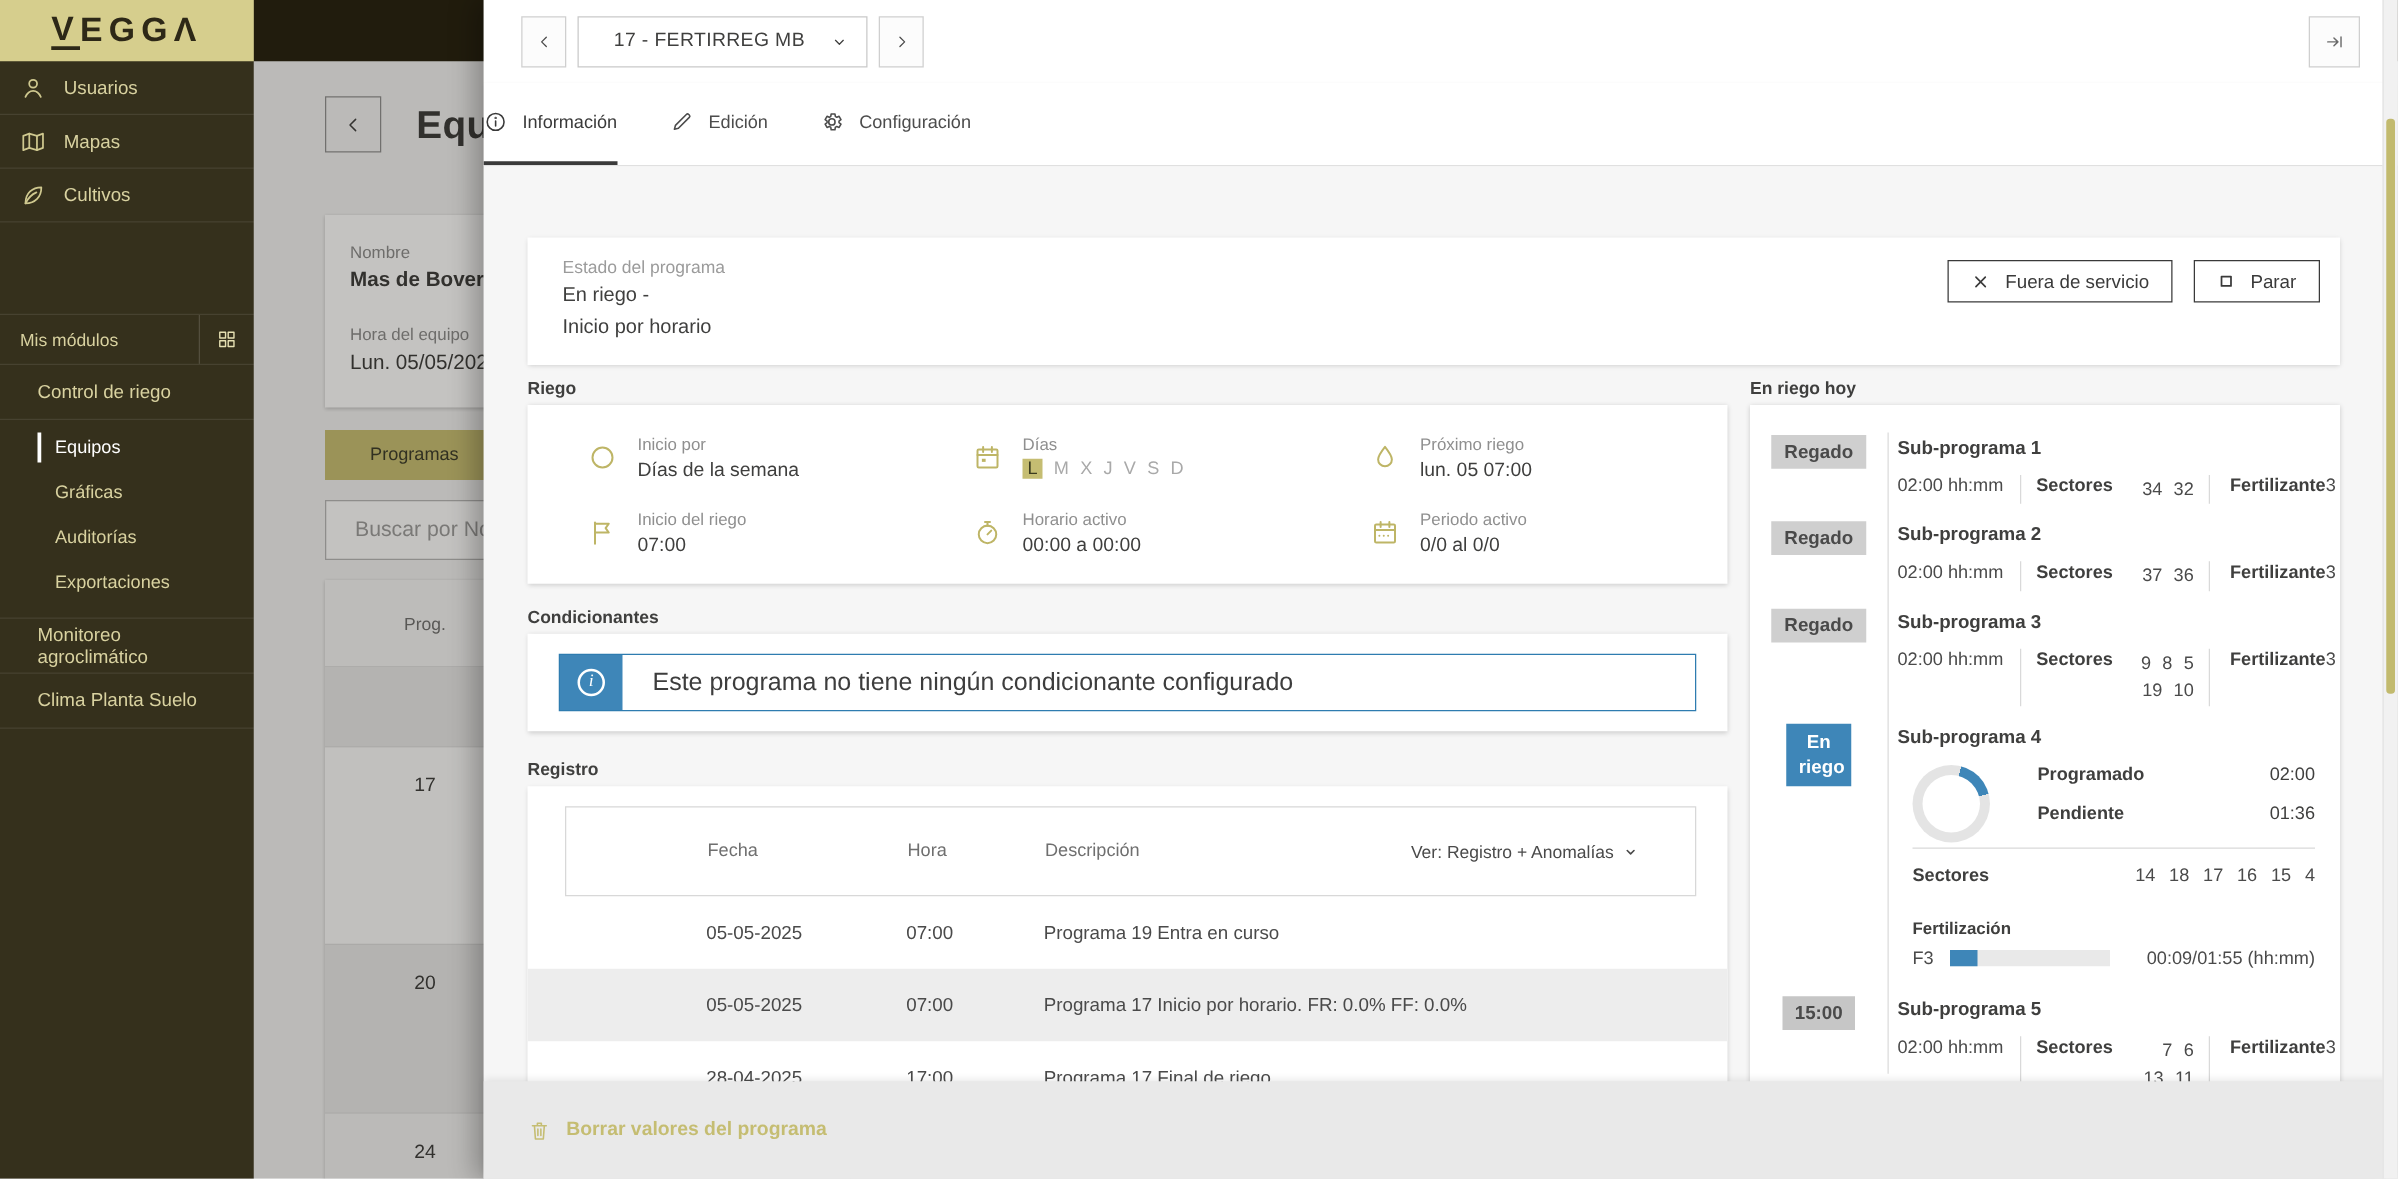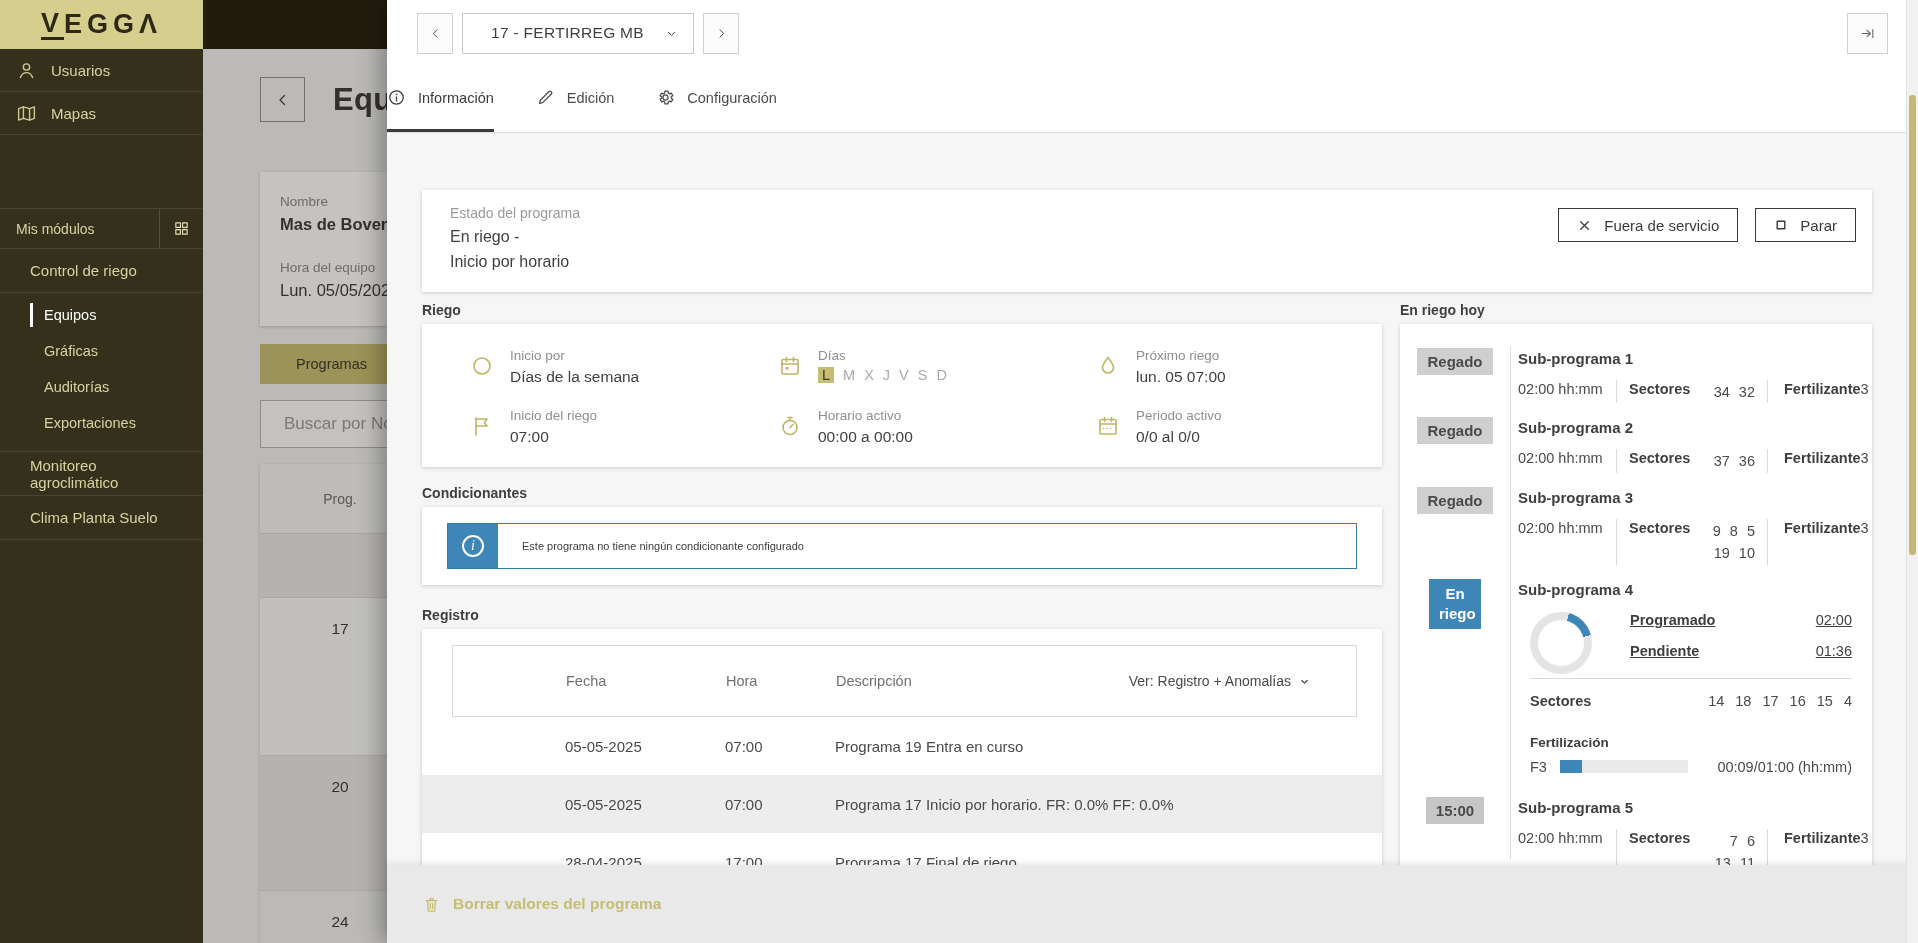--- a/index.html
+++ b/index.html
@@ -104,21 +104,21 @@
   .days { display:flex; gap:9px; margin-top:4px; font-size:14.5px; color:#a9a9a9; }
   .day.active { background:#c5bd72; color:#3b3b1f; padding:0 4px; }
 
   .cond-h { margin-top:18px; }
   .cond-card { margin-top:6px; height:78px; padding:16px 25px 0 25px; }
   .cond-banner { height:46px; border:1px solid #2e7cb0; display:flex; align-items:stretch; background:#fff; }
   .cond-blue { width:50px; background:#3e86b8; display:flex; align-items:center; justify-content:center; }
   .round-i { width:22px; height:22px; border:2px solid #fff; border-radius:50%; color:#fff;
              font-family:"Liberation Serif", serif; font-style:italic; font-size:14px;
              display:flex; align-items:center; justify-content:center; }
-  .cond-msg { display:flex; align-items:center; padding-left:24px; font-size:11px; color:#3d3d3d; }
+  .cond-msg { display:flex; align-items:center; padding-left:24px; font-size:20px; color:#3d3d3d; }
 
   .reg-h { margin-top:22px; }
   .reg-card { margin-top:6px; height:251px; padding-top:16px; overflow:hidden; }
   .reg-thead { margin:0 25px 0 30px; height:72px; border:1px solid #d8d8d8; display:flex; align-items:center;
                font-size:14.5px; color:#6f6f6f; padding-left:113px; }
   .reg-thead .cf { width:160px; } .reg-thead .ch { width:110px; }
   .reg-filter { margin-left:auto; margin-right:45px; display:flex; align-items:center; gap:7px;
                 color:#4a4a4a; font-size:14px; cursor:pointer; }
   .reg-row { height:58px; display:flex; align-items:center; padding-left:143px; font-size:15px; color:#4a4a4a; }
   .reg-row.alt { background:#ededed; }
@@ -140,21 +140,21 @@
               border-left:1px solid #d9d9d9; border-right:1px solid #d9d9d9; }
   .seg-sect .sl { font-weight:600; color:#3f3f3e; }
   .snums { text-align:right; line-height:1.55; word-spacing:5px; }
   .seg-fert { flex:1; display:flex; justify-content:space-between; padding-left:16px; padding-top:1px; }
   .seg-fert .fl { font-weight:600; color:#3f3f3e; }
 
   .sub4-body { display:flex; margin-top:14px; }
   .donut { width:62px; height:62px; border-radius:50%; position:relative; flex:0 0 auto; margin-left:12px;
            background:conic-gradient(from 15deg, #3e86b8 0deg 60deg, #e4e4e4 60deg 360deg); }
   .donut::after { content:""; position:absolute; inset:8px; background:#fff; border-radius:50%; }
-  .sub4-rows { flex:1; margin-left:38px; font-size:14.5px;text-decoration:underline; }
+  .sub4-rows { flex:1; margin-left:38px; font-size:14.5px; }
   .jrow { display:flex; justify-content:space-between; margin-bottom:15px; }
   .jrow .k { font-weight:600; color:#3f3f3e; }
   .sub4-hr { border:none; border-top:1px solid #d9d9d9; margin:4px 0 14px 12px; }
   .sect-row { display:flex; justify-content:space-between; padding-left:12px; font-size:14.5px; }
   .sect-row .k { font-weight:600; color:#3f3f3e; }
   .sect-row .v { word-spacing:7px; color:#4a4a4a; }
   .fert-block { margin:26px 0 0 12px; }
   .fert-t { font-size:13.5px; font-weight:600; color:#3f3f3e; }
   .fert-row { display:flex; align-items:center; margin-top:9px; font-size:14.5px; color:#4a4a4a; }
   .fert-row .fn { width:30px; }
@@ -191,20 +191,29 @@
     <span>Usuarios</span>
   </div>
   <div class="nav-item">
     <span class="icw">
         <svg class="ic" viewBox="0 0 24 24">
           <path d="M3 6.5l5.5-2 7 2L21 4.5v13l-5.5 2-7-2-5.5 2z"></path>
           <path d="M8.5 4.5v13M15.5 6.5v13"></path>
         </svg>
       </span>
     <span>Mapas</span>
+  </div>
+  <div class="nav-item">
+    <span class="icw">
+        <svg class="ic" viewBox="0 0 24 24">
+          <path d="M5 19C5 9.5 11.5 4.5 19.5 4.5 19.5 13 14 19 5 19z"></path>
+          <path d="M5 19c2.8-5.5 6.5-8.5 10-10"></path>
+        </svg>
+      </span>
+    <span>Cultivos</span>
   </div>
 
   <div class="nav-spacer"></div>
 
   <div class="modules-row">
     <span class="lbl">Mis módulos</span>
     <span class="gridbtn">
       <span>
           <svg class="ic" viewBox="0 0 24 24" width="17" height="17">
             <rect x="4" y="4" width="6.5" height="6.5"></rect>
@@ -619,21 +628,21 @@
               <span class="k">Sectores</span>
               <span class="v">14 18 17 16 15 4</span>
             </div>
             <div class="fert-block">
               <div class="fert-t">Fertilización</div>
               <div class="fert-row">
                 <span class="fn">F3</span>
                 <span class="bar">
                     <span class="bar-fill" style="width:17%"></span>
                   </span>
-                <span class="fert-time">00:09/01:00 (hh:mm)</span>
+                <span class="fert-time">00:09/01:55 (hh:mm)</span>
               </div>
             </div>
           </div>
         </div>
 
         <div class="entry" style="margin-top:22px;">
           <div class="bcell">
               <span class="badge time">15:00</span>
             </div>
           <div class="ecell">

